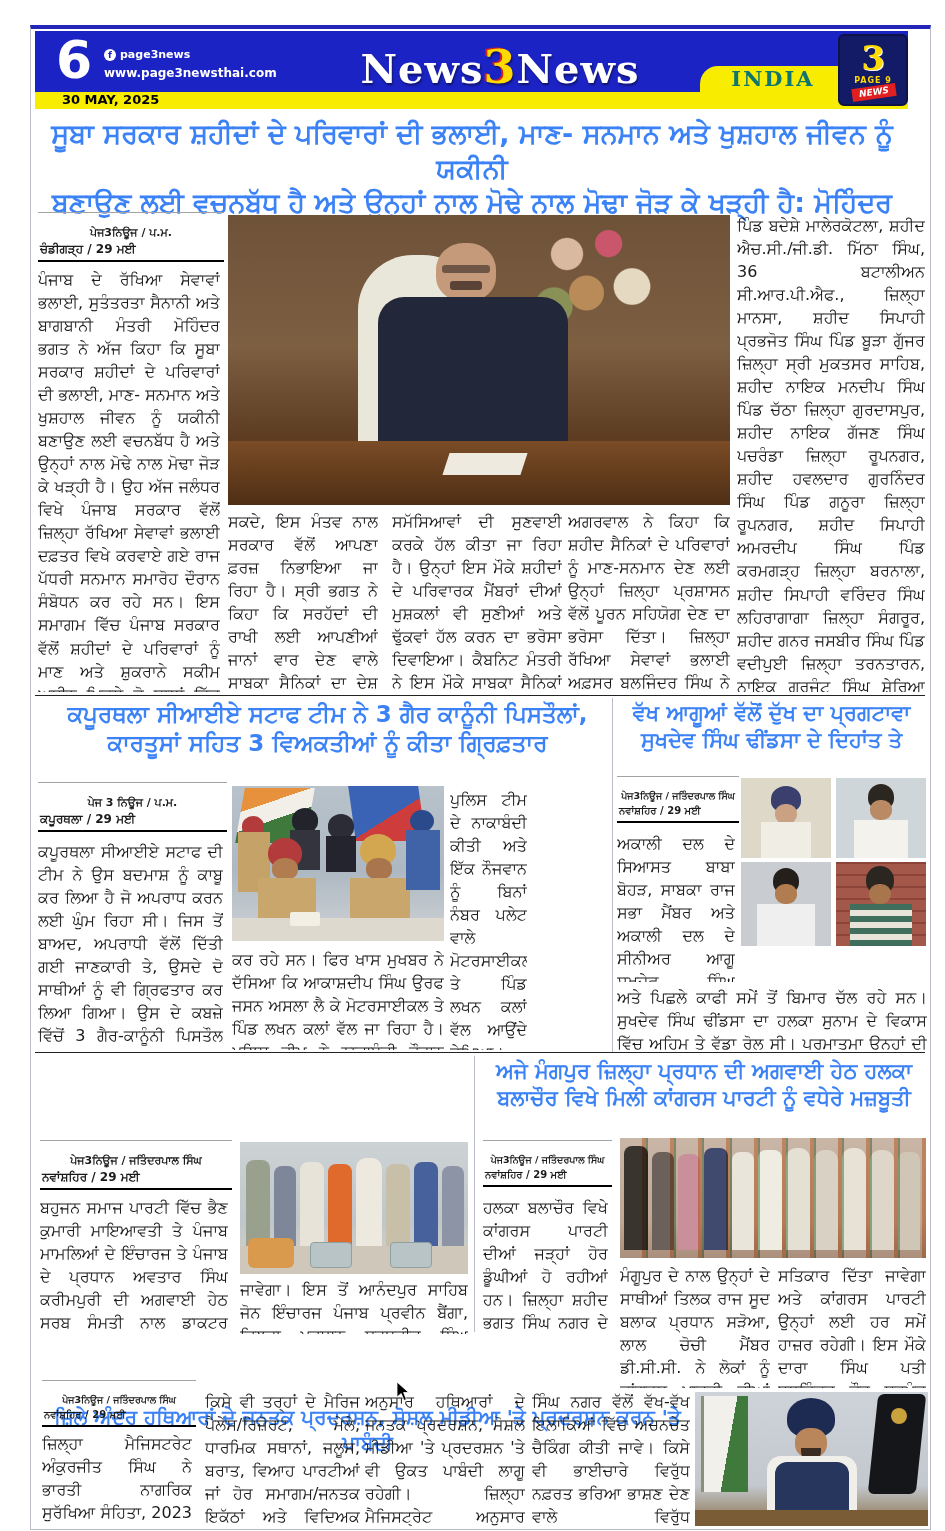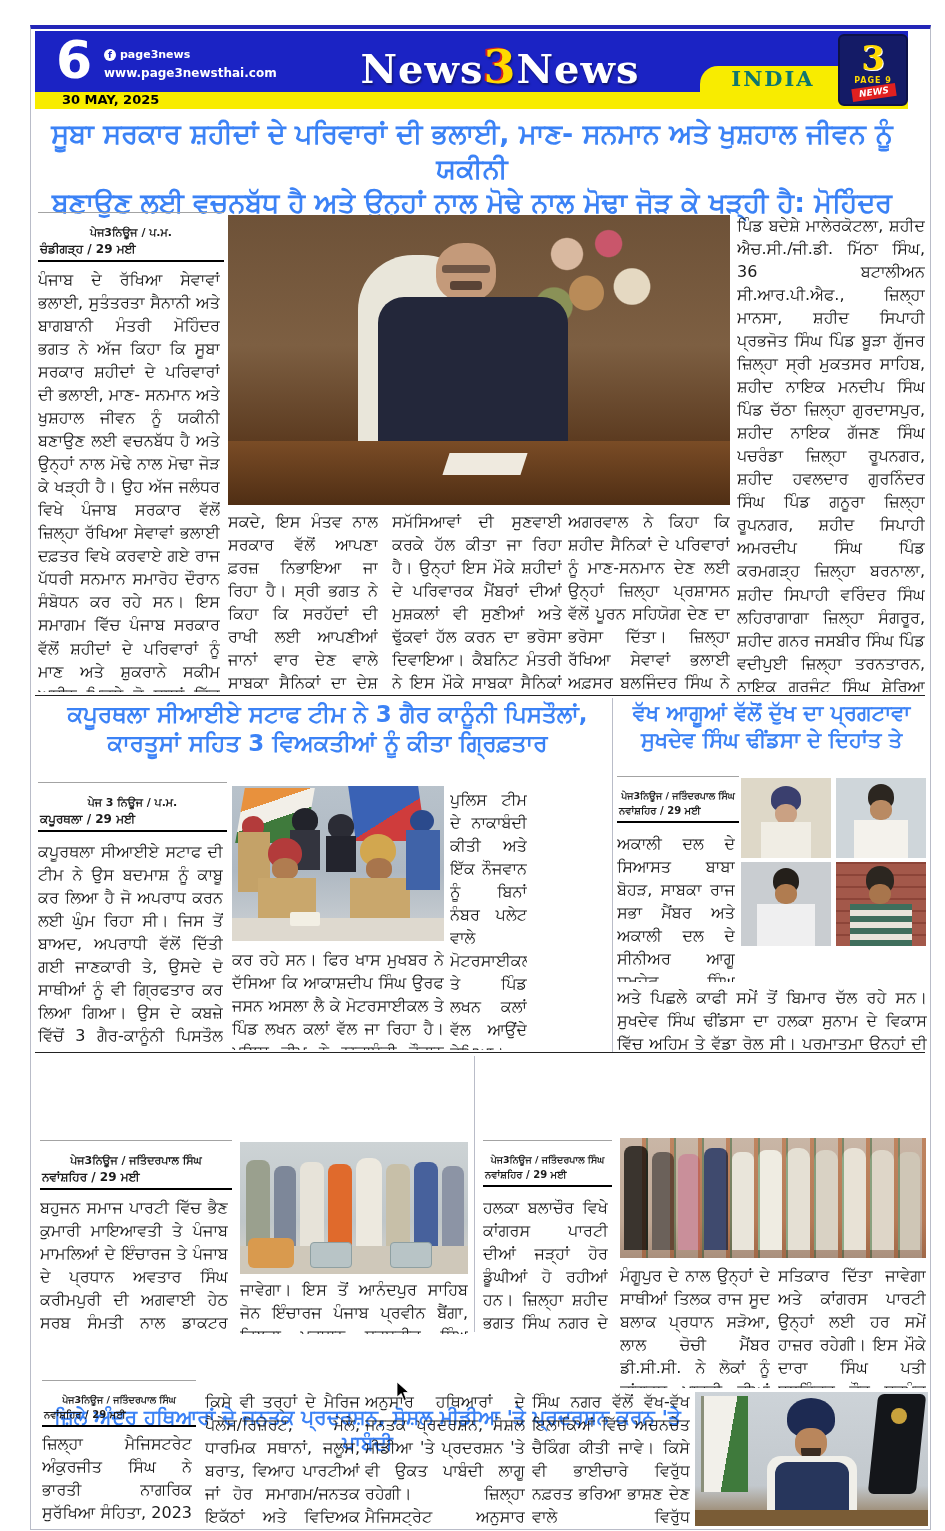--- a/index.html
+++ b/index.html
@@ -182,20 +182,24 @@
     <div style="left:146px;top:22px;width:24px;height:84px;background:#c7bfa8;border-radius:8px 8px 0 0;"></div>
     <div style="left:174px;top:20px;width:24px;height:86px;background:#47619c;border-radius:8px 8px 0 0;"></div>
     <div style="left:202px;top:24px;width:22px;height:82px;background:#8c94a5;border-radius:8px 8px 0 0;"></div>
     <div style="left:0;top:104px;width:228px;height:28px;background:#cfc8ba;"></div>
     <div style="left:8px;top:96px;width:46px;height:30px;background:#d99a4e;border-radius:6px;"></div>
     <div style="left:70px;top:100px;width:40px;height:24px;background:#b8c4c6;border:1px solid #8fa0a2;border-radius:4px;"></div>
     <div style="left:150px;top:100px;width:40px;height:24px;background:#b8c4c6;border:1px solid #8fa0a2;border-radius:4px;"></div>
   </div>
   <div class="abs col" style="left:240px;top:1278px;width:228px;height:56px;">ਜਾਵੇਗਾ। ਇਸ ਤੋਂ ਆਨੰਦਪੁਰ ਸਾਹਿਬ ਜੋਨ ਇੰਚਾਰਜ ਪੰਜਾਬ ਪ੍ਰਵੀਨ ਬੈਂਗਾ, ਜ਼ਿਲ੍ਹਾ ਪ੍ਰਧਾਨ ਸਰਬਜੀਤ ਸਿੰਘ ਜਾਵਰਪੁਰ, ਡਾਕਟਰ ਰਜਿੰਦਰ ਸਿੰਘ ਲੱਕੀ, ਪੰਜਾਬ ਦੇ ਸਕੱਤਰ ਦਿਲਬਾਗ ਰਾਏ ਮਹਿੰਦੀਪੁਰ, ਹਲਕਾ ਪ੍ਰਧਾਨ ਡਾ ਚਰਨਜੀਤ ਸ਼ੁਮਨ, ਵਿਜੇ ਮੌਨਕਾ, ਬਿਹਾਰੀ ਪ੍ਰਧਾਨ ਸੁਰਿੰਦਰ ਸੋਹਮਾਰ ਆਦਿ ਹਾਜ਼ਰ ਸਨ।</div>
 
+  <div class="abs hl hl5">
+    <div>ਅਜੇ ਮੰਗਪੁਰ ਜ਼ਿਲ੍ਹਾ ਪ੍ਰਧਾਨ ਦੀ ਅਗਵਾਈ ਹੇਠ ਹਲਕਾ</div>
+    <div>ਬਲਾਚੌਰ ਵਿਖੇ ਮਿਲੀ ਕਾਂਗਰਸ ਪਾਰਟੀ ਨੂੰ ਵਧੇਰੇ ਮਜ਼ਬੂਤੀ</div>
+  </div>
   <div class="abs by" style="left:483px;top:1140px;width:125px;">
     <div class="b1" style="font-size:9.5px;">ਪੇਜ3ਨਿਊਜ / ਜਤਿੰਦਰਪਾਲ ਸਿੰਘ</div>
     <div class="b2" style="font-size:10px;">ਨਵਾਂਸ਼ਹਿਰ / 29 ਮਈ</div>
   </div>
   <div class="abs col" style="left:483px;top:1196px;width:125px;height:138px;">ਹਲਕਾ ਬਲਾਚੌਰ ਵਿਖੇ ਕਾਂਗਰਸ ਪਾਰਟੀ ਦੀਆਂ ਜੜ੍ਹਾਂ ਹੋਰ ਡੂੰਘੀਆਂ ਹੋ ਰਹੀਆਂ ਹਨ। ਜ਼ਿਲ੍ਹਾ ਸ਼ਹੀਦ ਭਗਤ ਸਿੰਘ ਨਗਰ ਦੇ ਜ਼ਿਲ੍ਹਾ ਪ੍ਰਧਾਨ ਅਜੇ ਮੰਗੂਪੁਰ ਦੀ ਅਗਵਾਈ ਹੇਠ ਪਿੰਡ ਬਕਾਪੁਰ ਵਿਖੇ ਸੈਂਕੜੇ ਪਰਿਵਾਰ ਕਾਂਗਰਸ ਪਾਰਟੀ ਵਿੱਚ ਸ਼ਾਮਲ ਹੋਏ। ਨਵੇਂ ਸ਼ਾਮਲ ਹੋਏ ਵਰਕਰਾਂ ਨੇ ਕਿਹਾ ਕਿ ਉਹ ਪੂਰਨ ਵਿਸ਼ਵਾਸ ਨਾਲ ਪਾਰਟੀ ਦਾ ਸਾਥ ਦੇਣਗੇ। ਇਸ ਮੌਕੇ ਹਾਜ਼ਰ ਸਨ ਹਲਕਾ ਬਲਾਚੌਰ ਅਤੇ ਜ਼ਿਲ੍ਹਾ ਪ੍ਰਧਾਨ ਅਜੇ</div>
 
   <div class="abs ph" style="left:620px;top:1138px;width:306px;height:120px;background:linear-gradient(180deg,#c9b6a6 0%,#bfa794 70%,#a98f7c 100%);">
     <div style="left:4px;top:8px;width:24px;height:104px;background:#3a342e;border-radius:8px 8px 0 0;"></div>
     <div style="left:32px;top:14px;width:22px;height:98px;background:#6b615a;border-radius:8px 8px 0 0;"></div>
     <div style="left:58px;top:16px;width:22px;height:96px;background:#c98f9a;border-radius:8px 8px 0 0;"></div>

